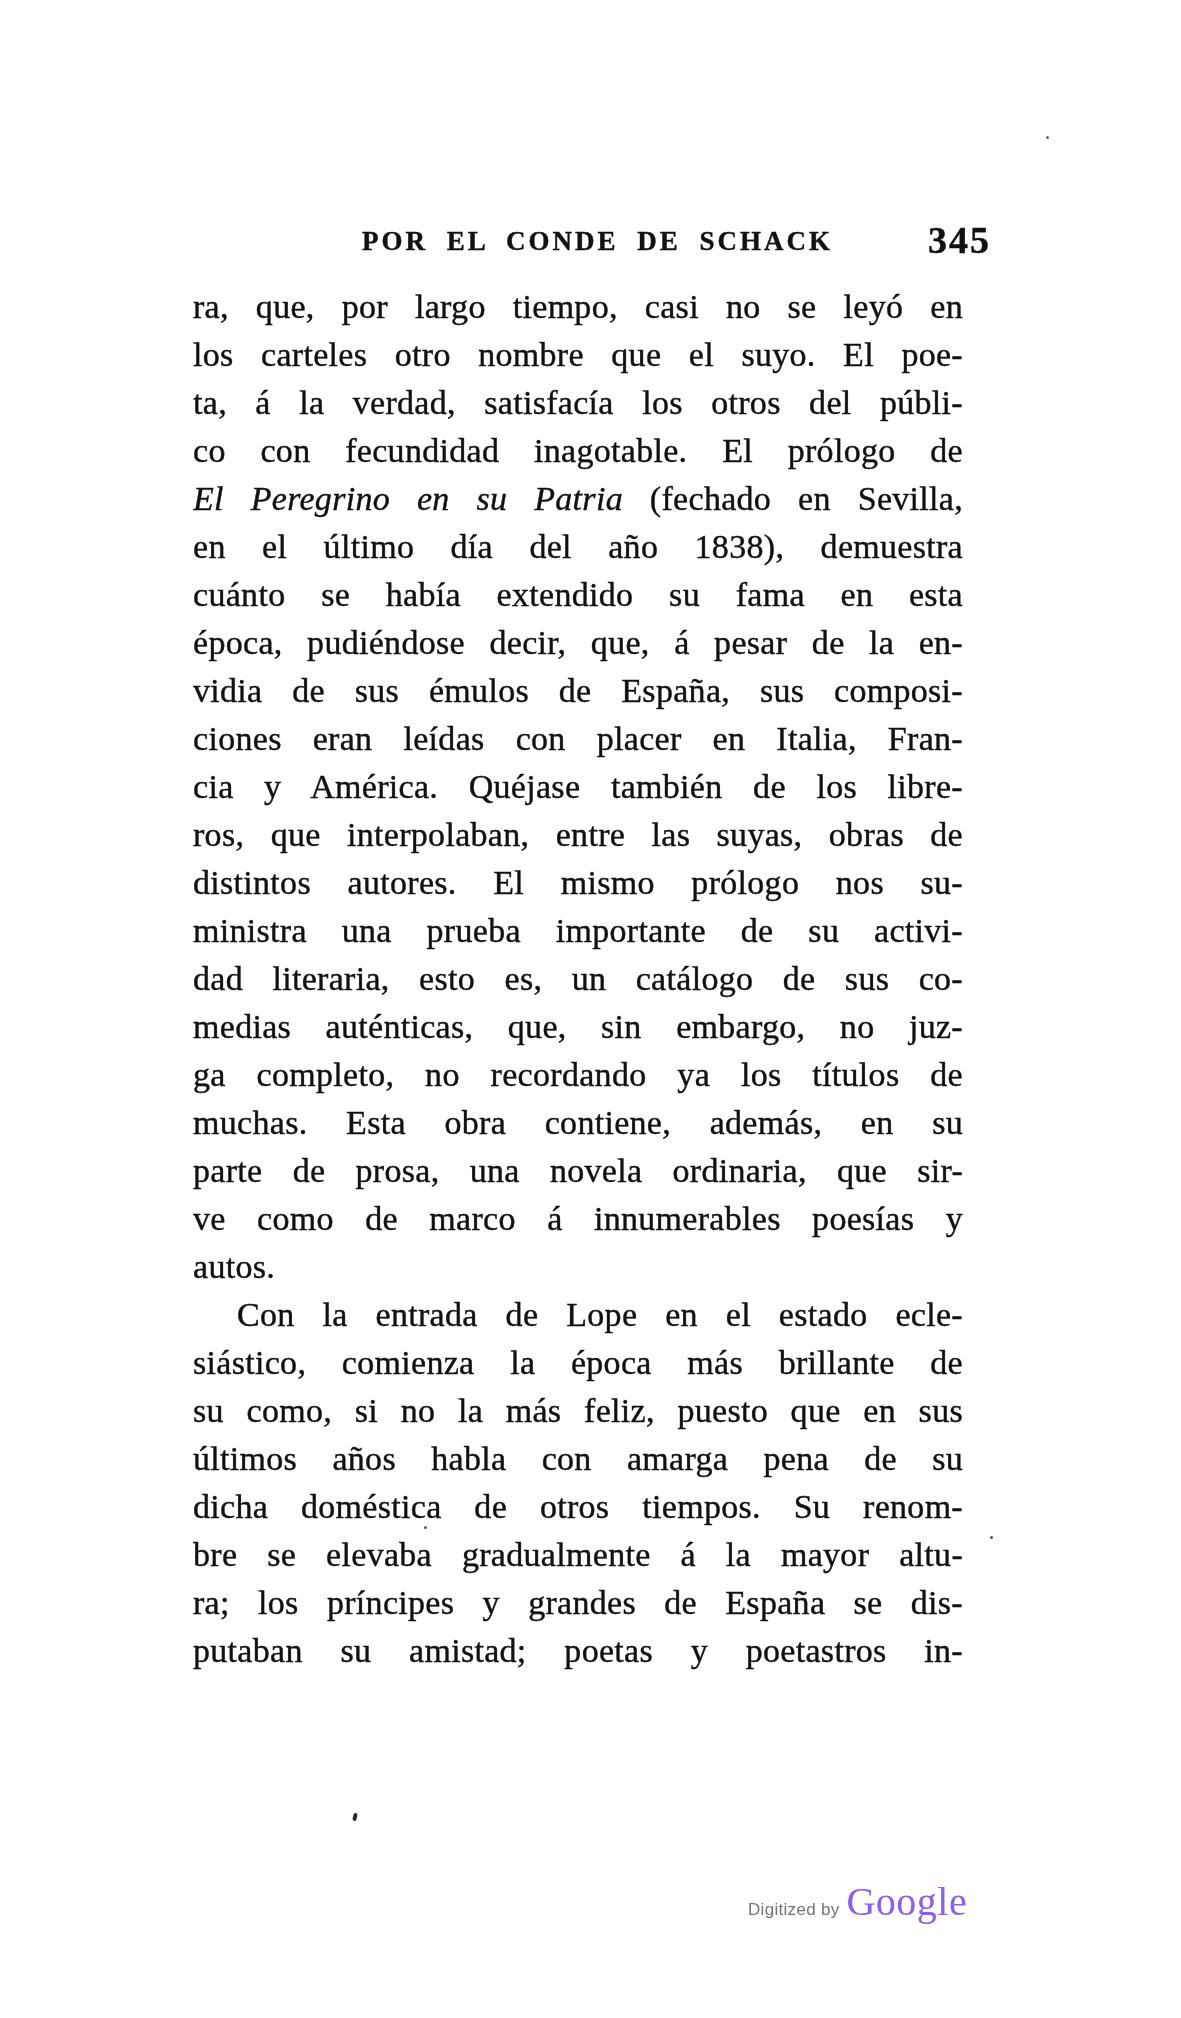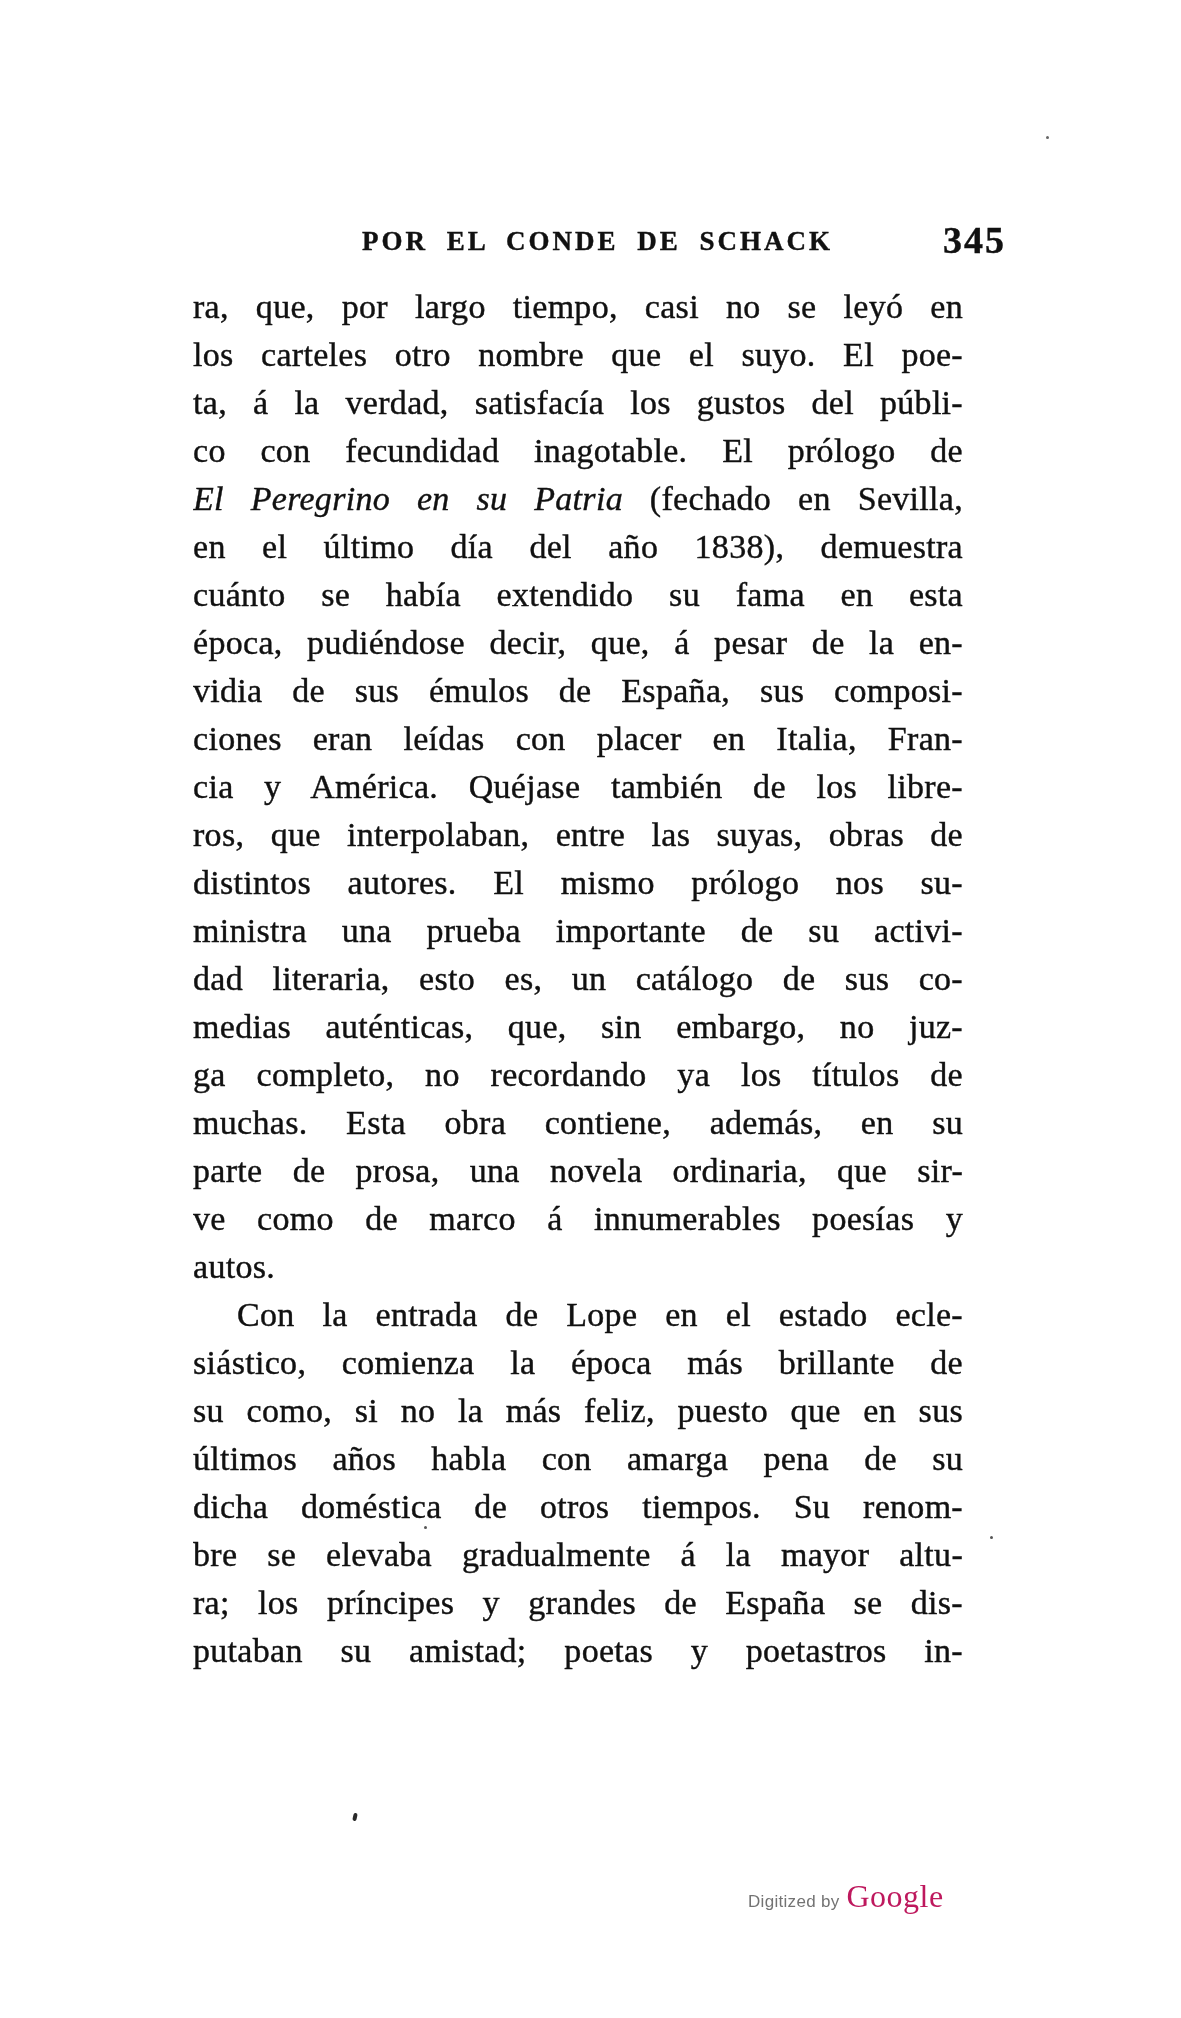--- a/index.html
+++ b/index.html
@@ -13,21 +13,21 @@
     -webkit-text-stroke:0.4px #111111;
   }
   .running-title{
     position:absolute;left:362px;top:226px;
     font-size:27px;font-weight:bold;
     letter-spacing:3px;word-spacing:9px;
     white-space:nowrap;
   }
   .page-number{
     position:absolute;left:928px;top:218px;
-    font-size:38px;font-weight:bold;letter-spacing:2px;margin-left:15px;
+    font-size:38px;font-weight:bold;letter-spacing:2px;
   }
   .column{
     position:absolute;left:193px;top:283px;width:770px;
   }
   .line{
     height:48px;line-height:48px;
     font-size:34px;letter-spacing:0.3px;
     text-align:justify;text-align-last:justify;
     overflow:hidden;white-space:normal;
   }
@@ -40,40 +40,40 @@
     position:absolute;left:748px;top:1878px;
     display:flex;align-items:baseline;
     -webkit-text-stroke:0;
   }
   .digitized{
     font-family:"Liberation Sans","DejaVu Sans",sans-serif;
     font-size:17px;color:#737373;letter-spacing:0.3px;
   }
   .glogo{
     font-family:"Liberation Serif","DejaVu Serif",serif;
-    font-size:32px;color:#be185d;margin-left:7px;letter-spacing:0.5px;
+    font-size:40px;color:#8b5cf6;margin-left:7px;letter-spacing:0.5px;
   }
   .speck{position:absolute;background:#444;border-radius:50%;}
   .speck.s1{left:1046px;top:136px;width:3px;height:3px;background:#666;}
   .speck.s2{left:353px;top:1813px;width:4px;height:8px;border-radius:2px;background:#2a2a2a;transform:rotate(12deg);}
   .speck.s3{left:990px;top:1536px;width:3px;height:3px;background:#555;}
   .speck.s4{left:424px;top:1526px;width:3px;height:3px;background:#555;}
 </style>
 </head>
 <body>
 
 <div class="page">
 
   <div class="running-title">POR EL CONDE DE SCHACK</div>
   <div class="page-number">345</div>
 
   <div class="column">
     <div class="line"><span>ra, que, por largo tiempo, casi no se leyó en</span></div>
     <div class="line"><span>los carteles otro nombre que el suyo. El poe-</span></div>
-    <div class="line"><span>ta, á la verdad, satisfacía los gustos del públi-</span></div>
+    <div class="line"><span>ta, á la verdad, satisfacía los otros del públi-</span></div>
     <div class="line"><span>co con fecundidad inagotable. El prólogo de</span></div>
     <div class="line"><span class="it">El Peregrino en su Patria</span><span> (fechado en Sevilla,</span></div>
     <div class="line"><span>en el último día del año 1838), demuestra</span></div>
     <div class="line"><span>cuánto se había extendido su fama en esta</span></div>
     <div class="line"><span>época, pudiéndose decir, que, á pesar de la en-</span></div>
     <div class="line"><span>vidia de sus émulos de España, sus composi-</span></div>
     <div class="line"><span>ciones eran leídas con placer en Italia, Fran-</span></div>
     <div class="line"><span>cia y América. Quéjase también de los libre-</span></div>
     <div class="line"><span>ros, que interpolaban, entre las suyas, obras de</span></div>
     <div class="line"><span>distintos autores. El mismo prólogo nos su-</span></div>

